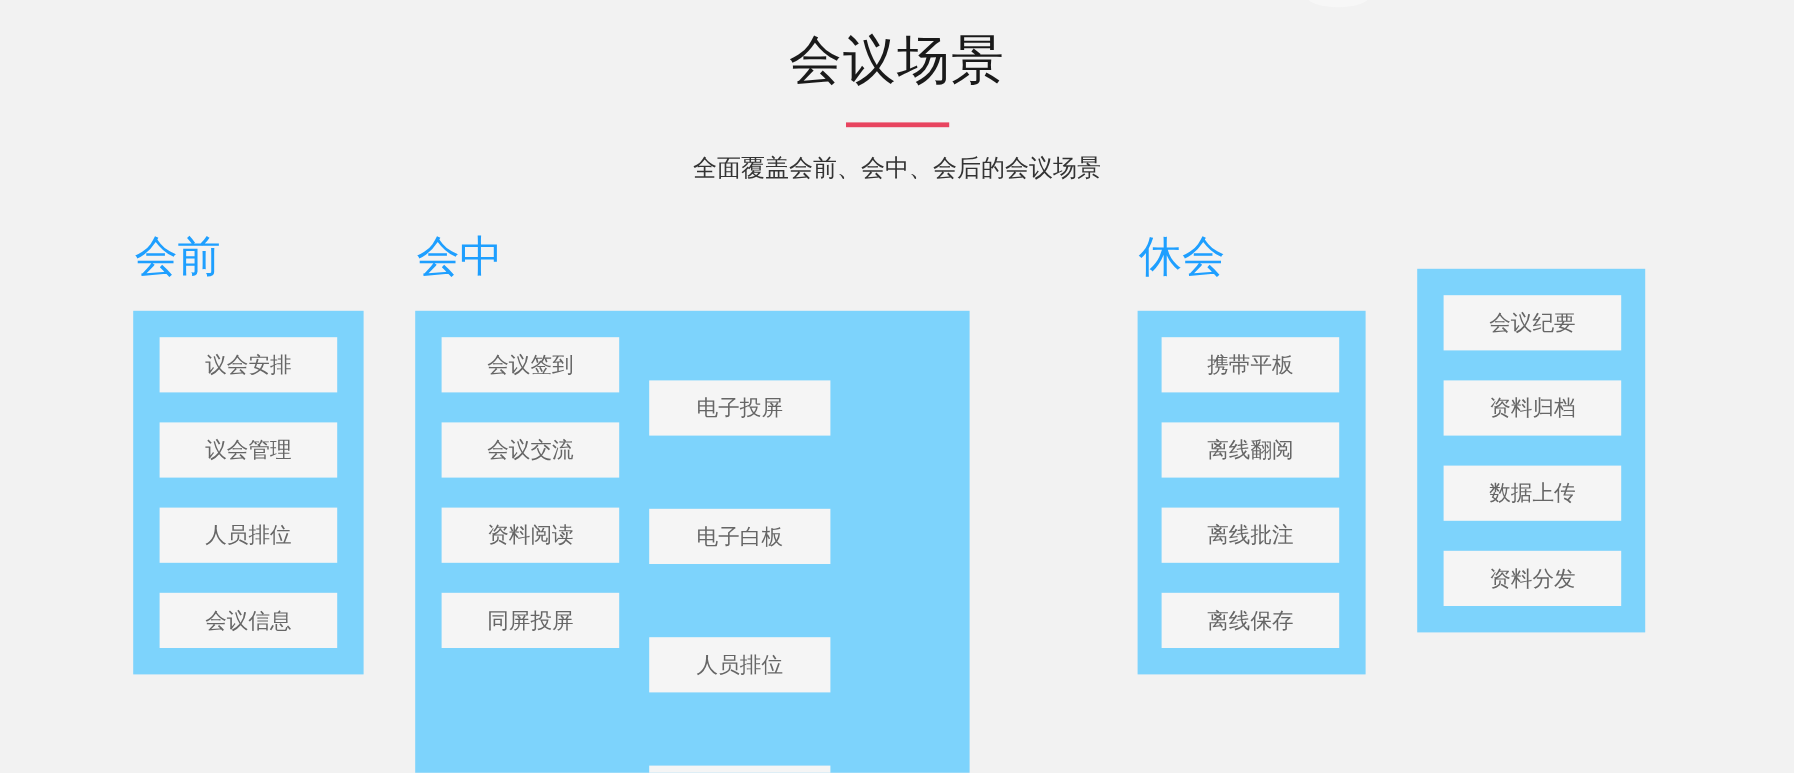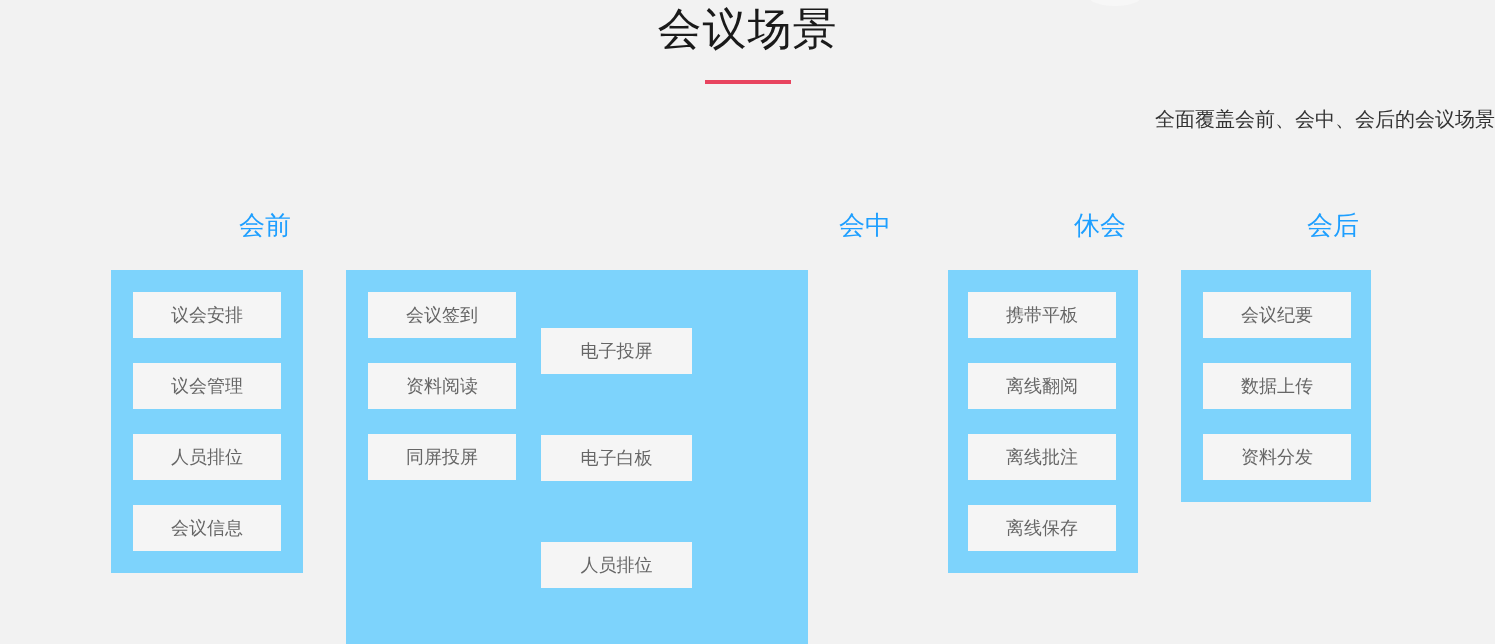--- a/index.html
+++ b/index.html
@@ -21,20 +21,21 @@
     left: 1088px;
     top: -14px;
     width: 54px;
     height: 20px;
     border-radius: 50%;
     background: #f7f7f7;
   }
 
   .header {
     text-align: center;
+    padding-top: 22px;
   }
   .page-title {
     font-size: 44px;
     line-height: 58px;
     color: #1a1a1a;
     font-weight: 400;
     margin: 0;
     letter-spacing: 1px;
   }
   .title-divider {
@@ -43,42 +44,41 @@
     background: #e8445f;
     margin: 22px auto 0 auto;
     border: 0;
   }
   .page-subtitle {
     font-size: 20px;
     line-height: 28px;
     color: #333333;
     margin: 21px 0 0 0;
     font-weight: 400;
-    text-align: right;
   }
 
   .columns {
     position: absolute;
     top: 196px;
     left: 0;
     width: 1495px;
     height: 380px;
   }
 
   .column {
     position: absolute;
     top: 0;
   }
   .column-title {
-    font-size: 26px;
+    font-size: 36px;
     line-height: 34px;
     color: #1e9fff;
-    text-align: right;
+    text-align: left;
     font-weight: 400;
-    margin: 12px;
+    margin: 1px;
     padding-bottom: 0;
   }
   .panel {
     margin-top: 28px;
     background: #7dd3fc;
     padding: 22px;
     display: flex;
     flex-direction: row;
     gap: 25px;
     box-sizing: border-box;
@@ -135,20 +135,21 @@
         <div class="card">会议信息</div>
       </div>
     </div>
   </div>
 
   <div class="column" id="col-in">
     <h2 class="column-title">会中</h2>
     <div class="panel">
       <div class="panel-col">
         <div class="card">会议签到</div>
+        <div class="card">会议交流</div>
         <div class="card">资料阅读</div>
         <div class="card">同屏投屏</div>
       </div>
       <div class="panel-col">
         <div class="card wide">电子投屏</div>
         <div class="card wide">电子白板</div>
         <div class="card wide">人员排位</div>
         <div class="card wide">议题计时</div>
       </div>
     </div>
@@ -160,23 +161,23 @@
       <div class="panel-col">
         <div class="card">携带平板</div>
         <div class="card">离线翻阅</div>
         <div class="card">离线批注</div>
         <div class="card">离线保存</div>
       </div>
     </div>
   </div>
 
   <div class="column" id="col-post">
-    <h2 class="column-title">会后</h2>
     <div class="panel">
       <div class="panel-col">
         <div class="card">会议纪要</div>
+        <div class="card">资料归档</div>
         <div class="card">数据上传</div>
         <div class="card">资料分发</div>
       </div>
     </div>
   </div>
 
 </div>
 
 </body></html>

